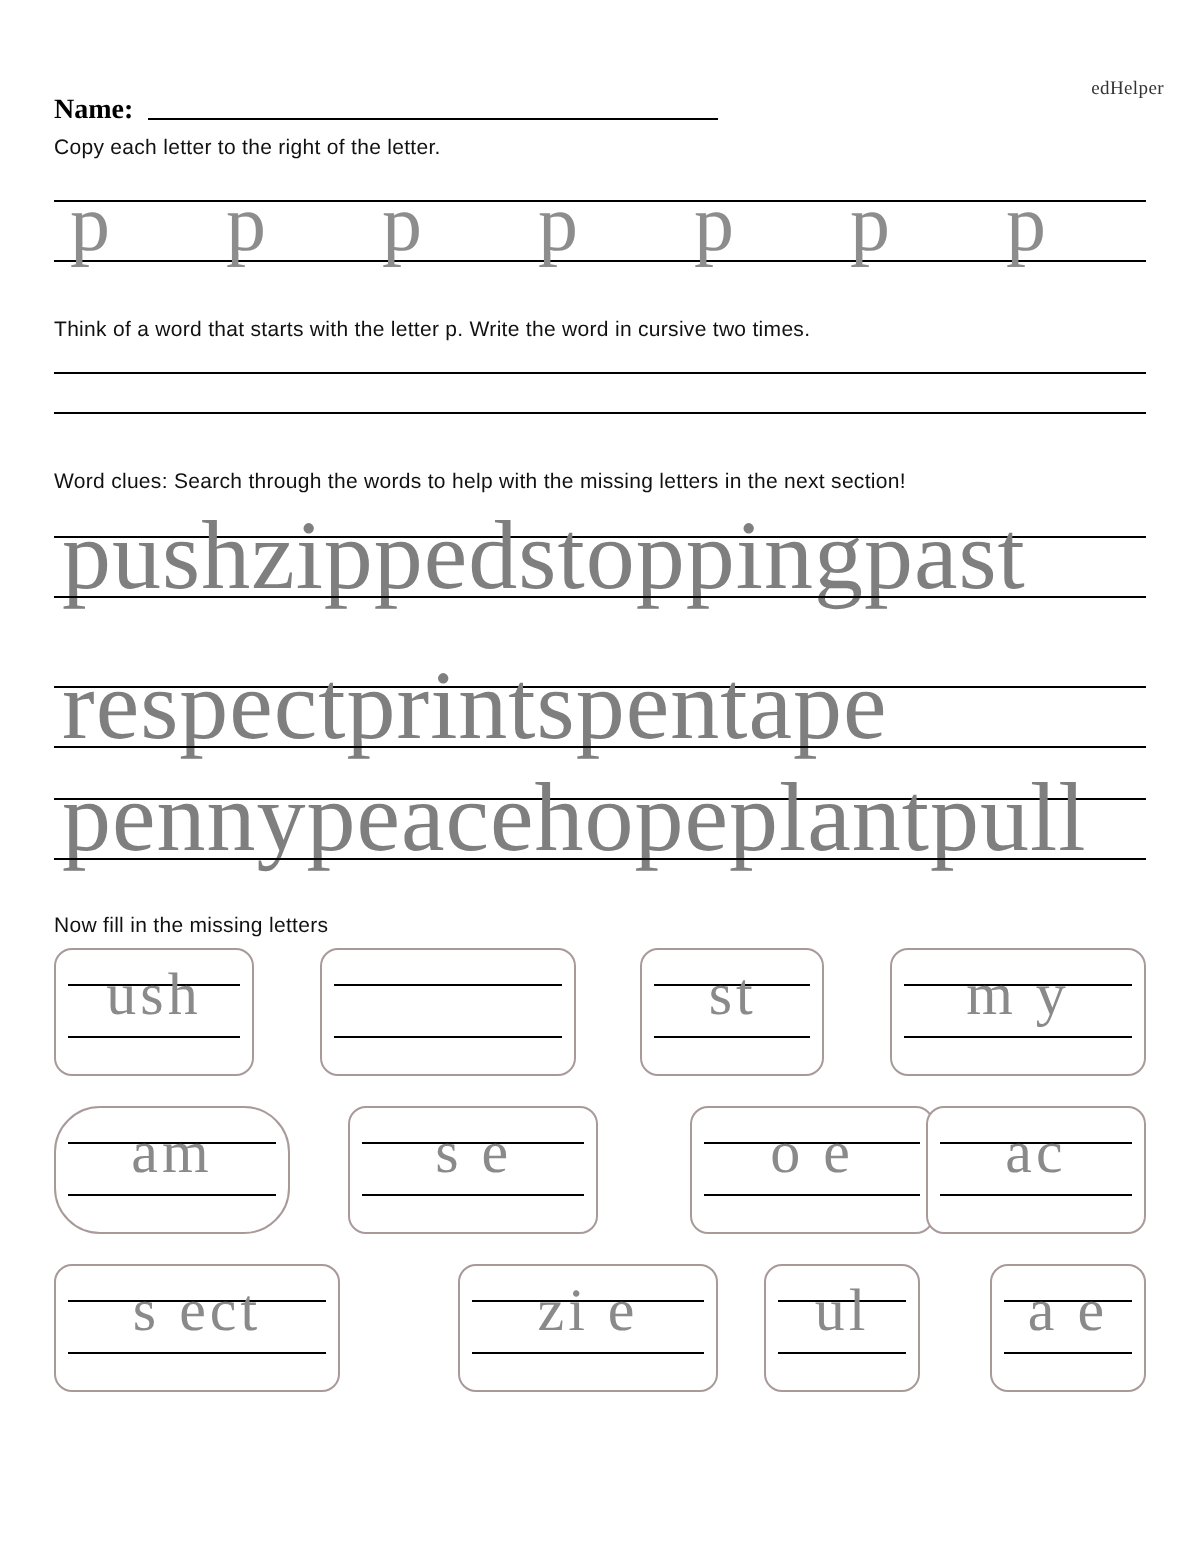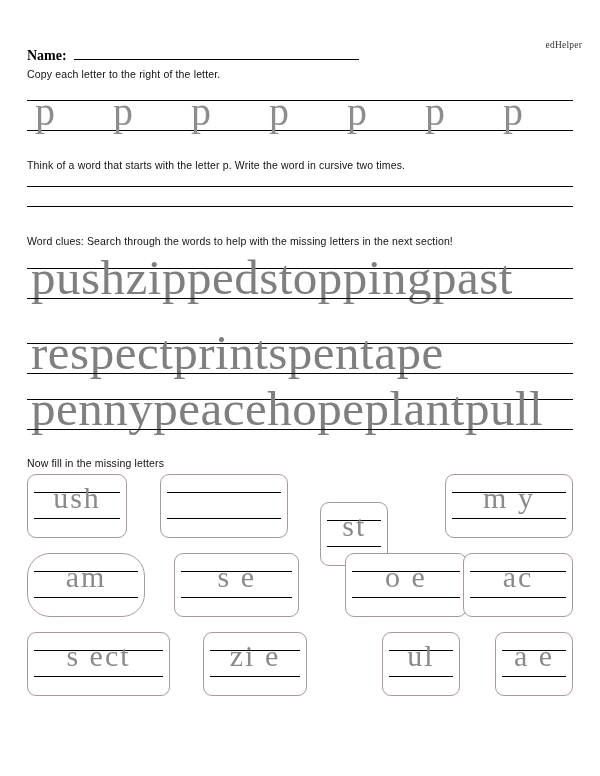--- a/index.html
+++ b/index.html
@@ -210,21 +210,21 @@
 <div class="boxrow" id="boxrow-1">
     <div class="fillbox" style="left: 0px; width: 100px;">
       <div class="bx-top"></div>
       <div class="bx-word">ush</div>
       <div class="bx-base"></div>
     </div>
     <div class="fillbox" style="left: 132.667px; width: 128px;">
       <div class="bx-top"></div>
       <div class="bx-base"></div>
     </div>
-    <div class="fillbox" style="left: 293.333px; width: 68px; margin-top: 28px;">
+    <div class="fillbox" style="left: 293.333px; width: 92px;">
       <div class="bx-top"></div>
       <div class="bx-word">st</div>
       <div class="bx-base"></div>
     </div>
     <div class="fillbox" style="left: 418px; width: 128px;">
       <div class="bx-top"></div>
       <div class="bx-word">m  y</div>
       <div class="bx-base"></div>
     </div>
   </div>
@@ -249,21 +249,21 @@
       <div class="bx-word">ac</div>
       <div class="bx-base"></div>
     </div>
   </div>
 <div class="boxrow" id="boxrow-3">
     <div class="fillbox" style="left: 0px; width: 143px;">
       <div class="bx-top"></div>
       <div class="bx-word">s  ect</div>
       <div class="bx-base"></div>
     </div>
-    <div class="fillbox" style="left: 176px; width: 104px;">
+    <div class="fillbox" style="left: 202px; width: 130px;">
       <div class="bx-top"></div>
       <div class="bx-word">zi    e</div>
       <div class="bx-base"></div>
     </div>
     <div class="fillbox" style="left: 355px; width: 78px;">
       <div class="bx-top"></div>
       <div class="bx-word">ul</div>
       <div class="bx-base"></div>
     </div>
     <div class="fillbox" style="left: 468px; width: 78px;">

